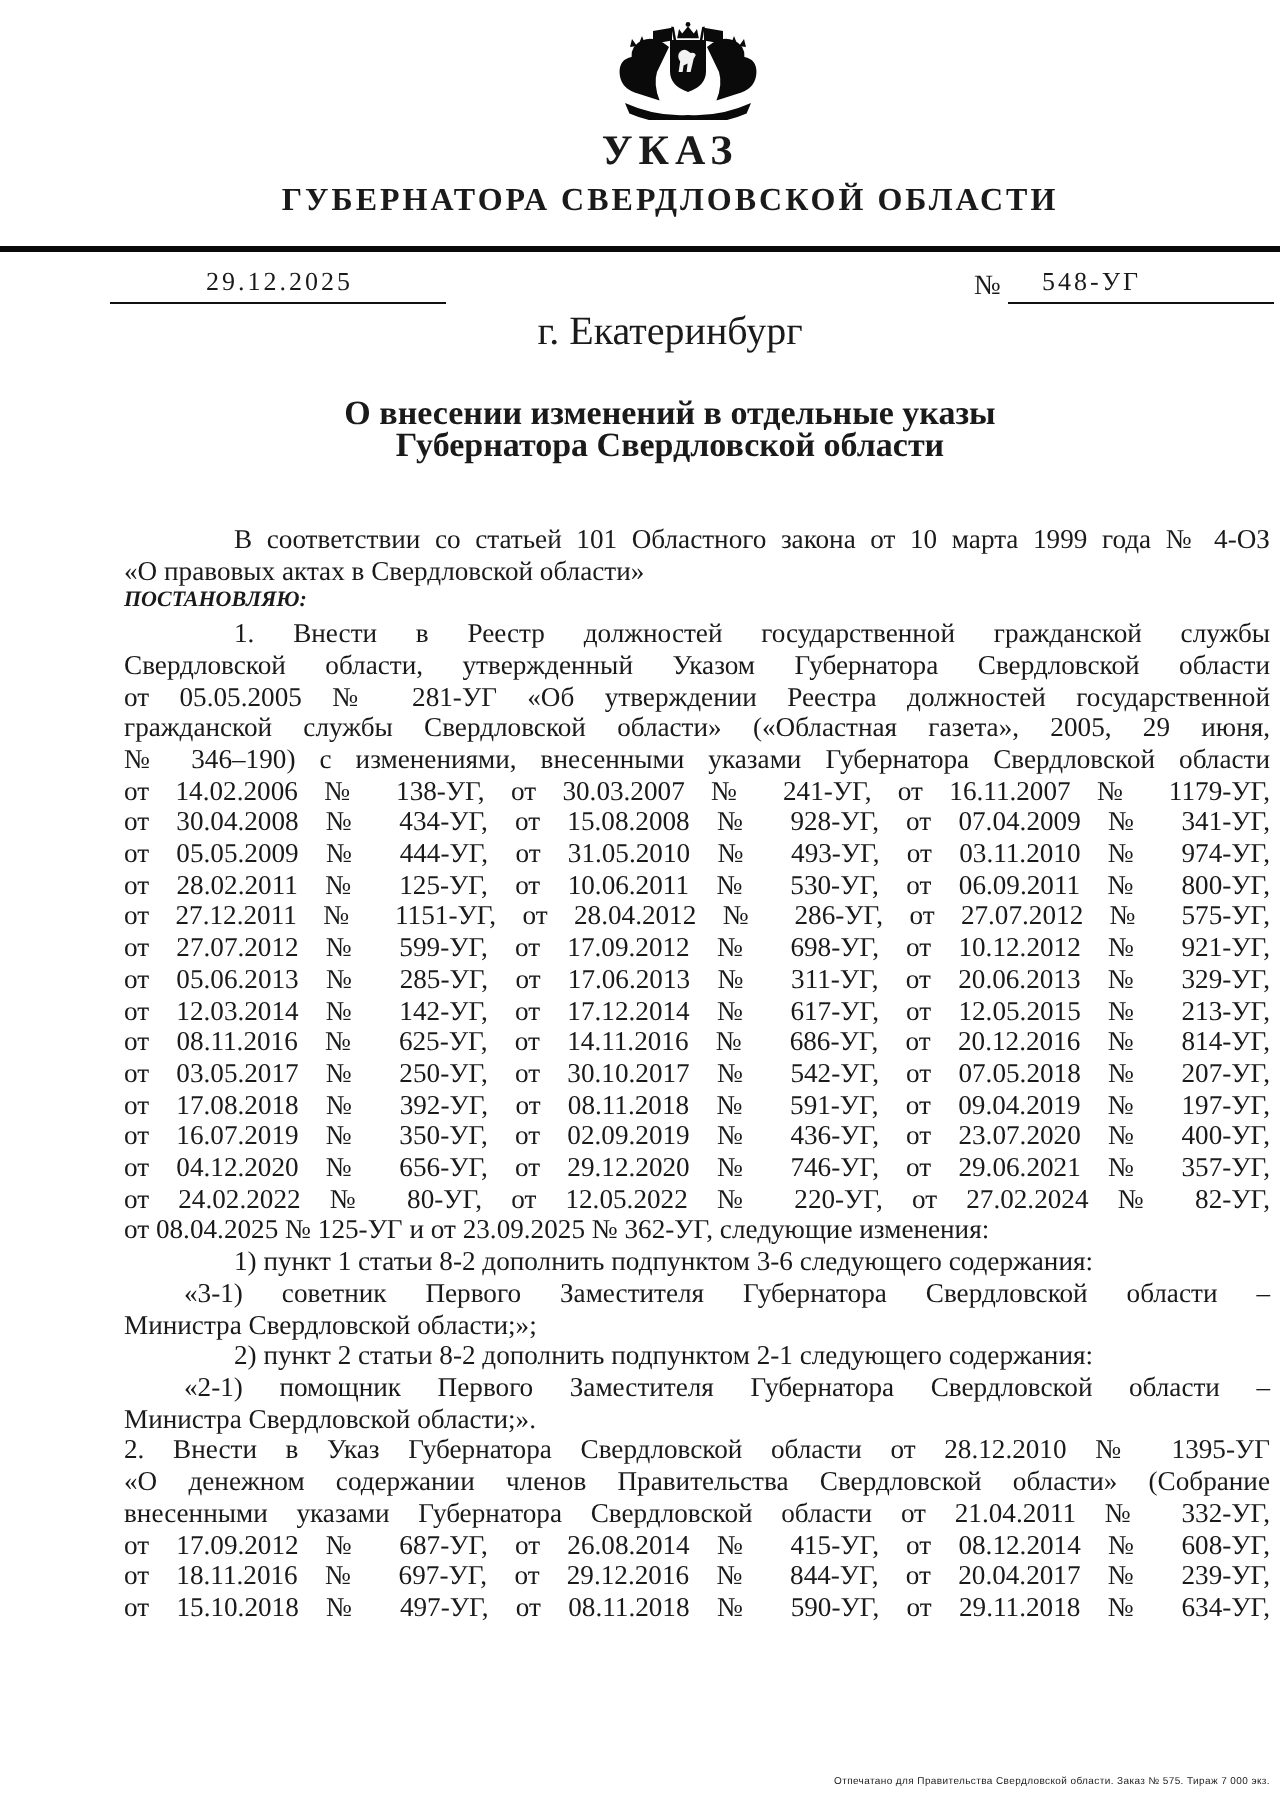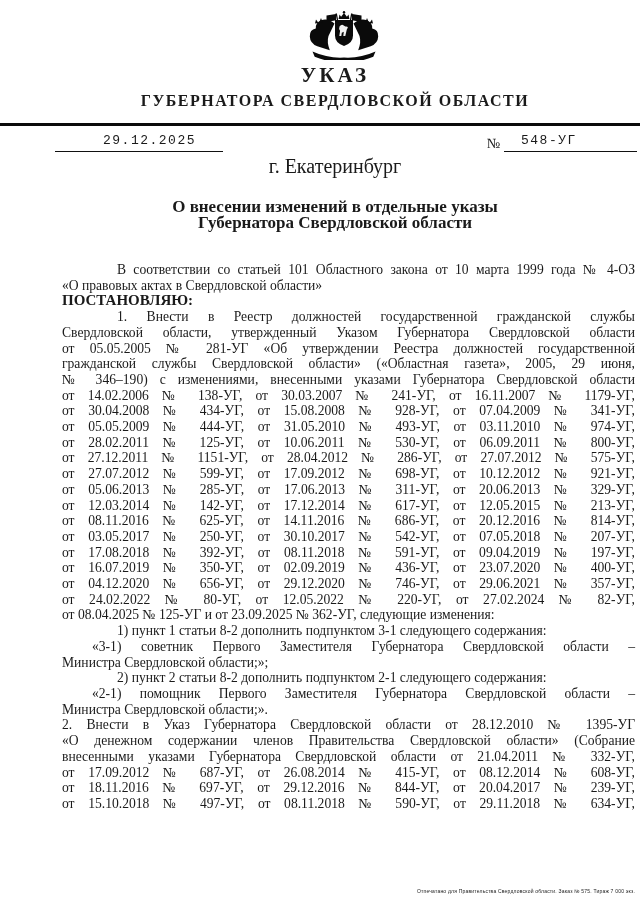--- a/index.html
+++ b/index.html
@@ -13,41 +13,41 @@
   .emblem { position:absolute; left:305px; top:10px; width:78px; height:50px; }
   .decree-type {
     position:absolute; left:35px; right:5px; top:63px;
     text-align:center; font-weight:bold; font-size:21px; letter-spacing:3px;
   }
   .issuer {
     position:absolute; left:35px; right:5px; top:92px;
     text-align:center; font-weight:bold; font-size:16px; letter-spacing:1.5px;
   }
   .hrule { position:absolute; left:0; right:0; top:123px; height:3px; background:#0a0a0a; }
-  .mono { font-family:Liberation Mono, monospace; }
+  .mono { font-family:Liberation Serif, serif; }
   .date-value { position:absolute; left:103px; top:133px; font-size:13px; letter-spacing:1.5px; }
   .date-underline { position:absolute; left:55px; width:168px; top:151px; border-top:1.4px solid #111; }
   .num-sign { position:absolute; left:487px; top:136px; font-size:14px; }
   .num-value { position:absolute; left:521px; top:133px; font-size:13px; letter-spacing:1.5px; }
   .num-underline { position:absolute; left:504px; width:133px; top:151px; border-top:1.4px solid #111; }
   .city { position:absolute; left:35px; right:5px; top:155px; text-align:center; font-size:20px; }
   .doc-title {
     position:absolute; left:35px; right:5px; top:199px;
     text-align:center; font-weight:bold; font-size:17px; line-height:15.5px;
   }
   .content {
     position:absolute; left:62px; right:5px; top:262px;
     font-size:13.6px; line-height:15.7px;
   }
   .content .ln { text-align:justify; text-align-last:justify; white-space:normal; }
   .p-lastleft .ln:last-child { text-align-last:left; }
   .p-ind55 .ln:first-child { text-indent:55px; }
   .p-ind30 .ln:first-child { text-indent:30px; }
   .single-ind55 { text-indent:55px; }
-  .resolve { font-weight:bold; font-size:15px; }
+  .resolve { font-weight:bold; font-size:11px;font-style:italic; }
   .print-footer {
     position:absolute; right:5px; top:888px;
     font-family:"Liberation Sans","DejaVu Sans",sans-serif;
     font-size:5px; letter-spacing:0.2px; color:#222; text-align:right;
   }
 </style>
 </head>
 <body>
 
 <div class="page">
@@ -115,21 +115,21 @@
         <div class="ln">от 05.06.2013 № 285-УГ, от 17.06.2013 № 311-УГ, от 20.06.2013 № 329-УГ,</div>
         <div class="ln">от 12.03.2014 № 142-УГ, от 17.12.2014 № 617-УГ, от 12.05.2015 № 213-УГ,</div>
         <div class="ln">от 08.11.2016 № 625-УГ, от 14.11.2016 № 686-УГ, от 20.12.2016 № 814-УГ,</div>
         <div class="ln">от 03.05.2017 № 250-УГ, от 30.10.2017 № 542-УГ, от 07.05.2018 № 207-УГ,</div>
         <div class="ln">от 17.08.2018 № 392-УГ, от 08.11.2018 № 591-УГ, от 09.04.2019 № 197-УГ,</div>
         <div class="ln">от 16.07.2019 № 350-УГ, от 02.09.2019 № 436-УГ, от 23.07.2020 № 400-УГ,</div>
         <div class="ln">от 04.12.2020 № 656-УГ, от 29.12.2020 № 746-УГ, от 29.06.2021 № 357-УГ,</div>
         <div class="ln">от 24.02.2022 № 80-УГ, от 12.05.2022 № 220-УГ, от 27.02.2024 № 82-УГ,</div>
         <div class="ln">от 08.04.2025 № 125-УГ и от 23.09.2025 № 362-УГ, следующие изменения:</div>
       </div>
-    <div class="single-ind55">1) пункт 1 статьи 8-2 дополнить подпунктом 3-1 следующего содержания:</div>
+    <div class="single-ind55">1) пункт 1 статьи 8-2 дополнить подпунктом 3-6 следующего содержания:</div>
     <div class="p-lastleft p-ind30">
         <div class="ln">«3-1) советник Первого Заместителя Губернатора Свердловской области –</div>
         <div class="ln">Министра Свердловской области;»;</div>
       </div>
     <div class="single-ind55">2) пункт 2 статьи 8-2 дополнить подпунктом 2-1 следующего содержания:</div>
     <div class="p-lastleft p-ind30">
         <div class="ln">«2-1) помощник Первого Заместителя Губернатора Свердловской области –</div>
         <div class="ln">Министра Свердловской области;».</div>
       </div>
     <div class="">

